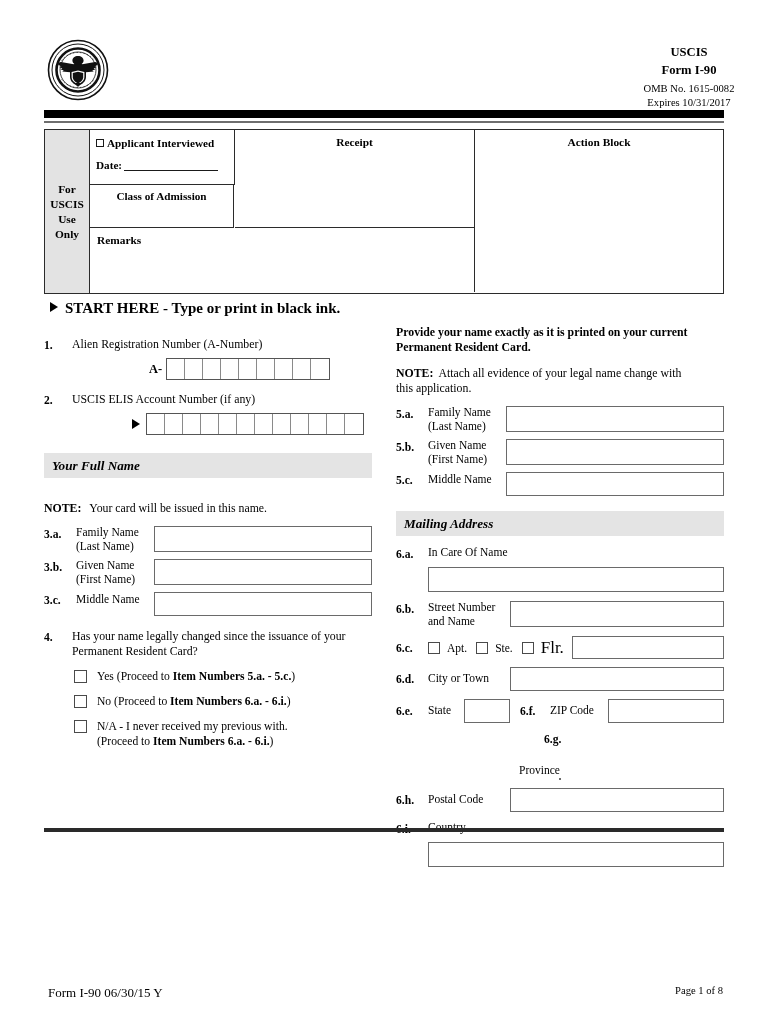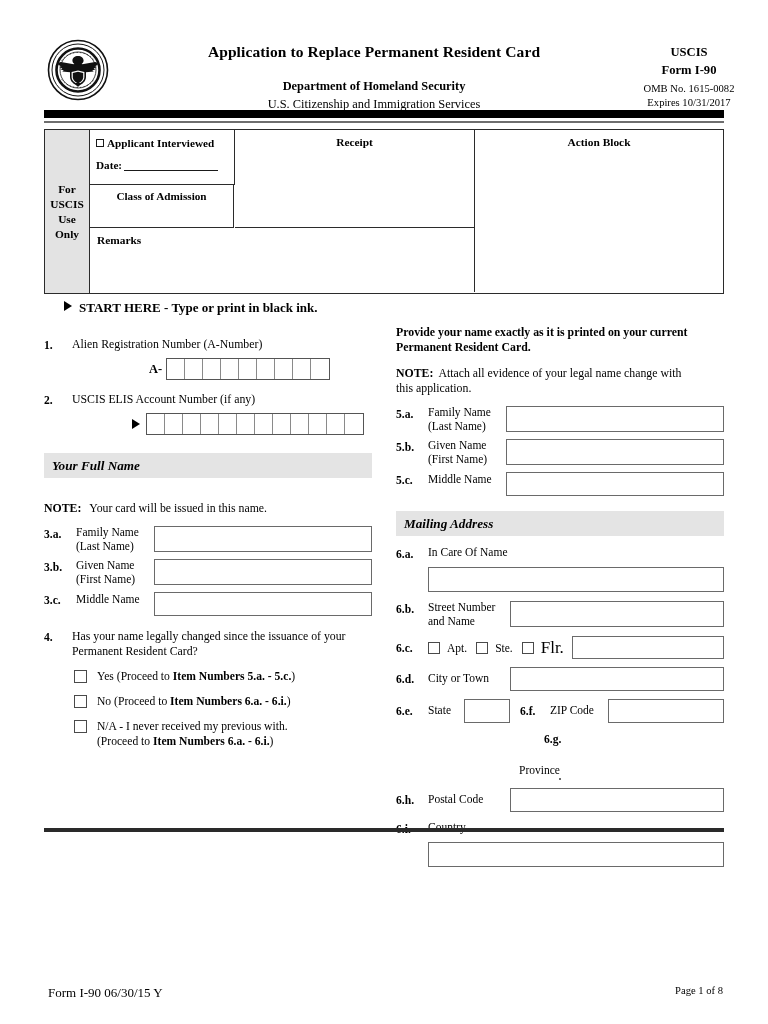--- a/index.html
+++ b/index.html
@@ -208,22 +208,22 @@
     text-align: center;
   }
   .cell-action-text {
     font-size: 11.4px;
     font-weight: bold;
   }
 
   
   .start-here {
     position: absolute;
-    left: 64px; top: 300px;
-    font-size: 13px;
+    left: 50px; top: 300px;
+    font-size: 15px;
     font-weight: bold;
   }
   .tri-right {
     display: inline-block;
     width: 0; height: 0;
     border-left: 8px solid #000;
     border-top: 5px solid transparent;
     border-bottom: 5px solid transparent;
     margin-right: 7px;
     vertical-align: 1px;
@@ -386,25 +386,20 @@
 
         <path d="M28 44 l3 4 3-4 z" fill="#111"></path>
 
         <g fill="#111">
           <path d="M14.5 21.5 a21 21 0 0 1 33 0" fill="none" stroke="#111" stroke-width="0.7" stroke-dasharray="1.3 2.2"></path>
           <path d="M14.5 40.5 a21 21 0 0 0 33 0" fill="none" stroke="#111" stroke-width="0.7" stroke-dasharray="1.3 2.2"></path>
         </g>
       </svg>
     </div>
 
-    <div class="header-center">
-      <div class="title-main">Application to Replace Permanent Resident Card</div>
-      <div class="title-dhs">Department of Homeland Security</div>
-      <div class="title-uscis">U.S. Citizenship and Immigration Services</div>
-    </div>
 
     <div class="header-right">
       <div class="hr-uscis">USCIS</div>
       <div class="hr-form">Form I-90</div>
       <div class="hr-omb">OMB No. 1615-0082</div>
       <div class="hr-exp">Expires 10/31/2017</div>
     </div>
   </div>
 
   <div class="rule-thick"></div>

